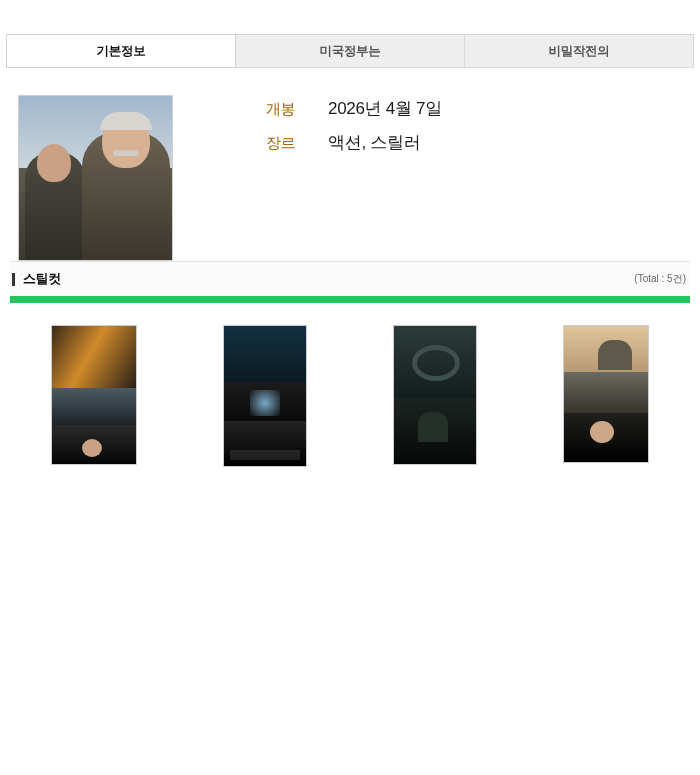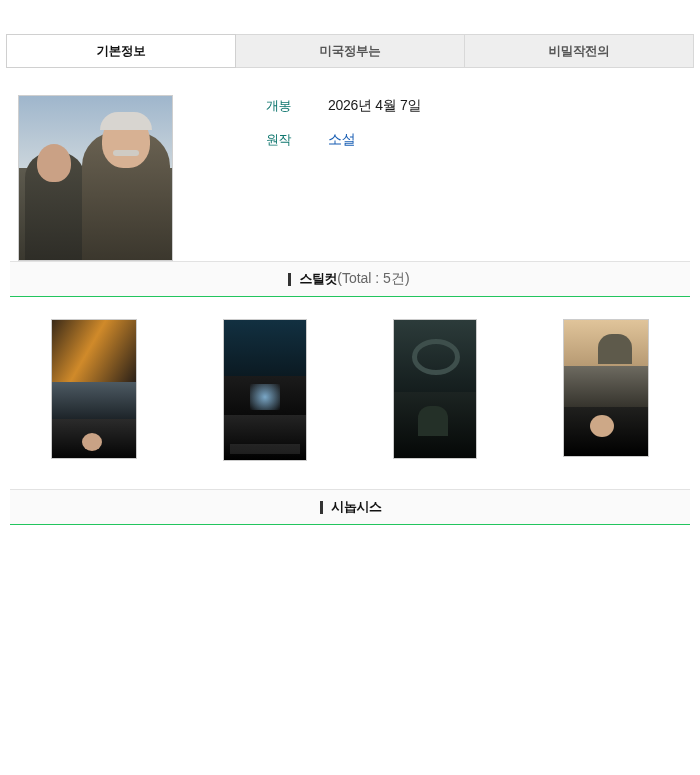--- a/index.html
+++ b/index.html
@@ -98,62 +98,62 @@
     margin-left: 93px;
     padding-top: 2px;
   }
   .info-row {
     display: flex;
     align-items: baseline;
     height: 34px;
   }
   .info-label {
     width: 62px;
-    font-size: 13px;
-    color: #0f766e;
+    font-size: 15px;
+    color: #a16207;
     letter-spacing: -0.4px;
   }
   .info-value {
-    font-size: 14px;
+    font-size: 17px;
     color: #1a1a1a;
     letter-spacing: -0.3px;
   }
   .info-value.link {
     color: #1a5fb4;
     cursor: pointer;
   }
 
   
   .section-head {
     display: flex;
     align-items: center;
-    justify-content: center;
+    justify-content: space-between;
     margin: 0 10px;
     padding: 8px 0 8px 0;
     border-top: 1px solid #e2e2e2;
-    border-bottom: 1px solid #22c55e;
+    border-bottom: 7px solid #22c55e;
     background: #fafafa;
   }
   .section-title {
     display: flex;
     align-items: center;
     font-size: 13px;
     font-weight: bold;
     color: #111;
     letter-spacing: -0.4px;
   }
   .bar {
     width: 3px;
     height: 13px;
     background: #333;
     margin-right: 8px;
     margin-left: 2px;
   }
   .total {
-    font-size: 14px;
+    font-size: 10px;
     color: #666;
     padding-right: 4px;
   }
 
   
   .stills {
     display: flex;
     justify-content: space-around;
     align-items: flex-start;
     padding: 22px 8px 0 8px;
@@ -233,22 +233,22 @@
       <div class="hair-right"></div>
       <div class="mustache"></div>
     </div>
 
     <div class="info-table">
       <div class="info-row">
         <div class="info-label">개봉</div>
         <div class="info-value">2026년 4월 7일</div>
       </div>
       <div class="info-row">
-        <div class="info-label">원작</div>
-        <div class="info-value link">소설</div>
+        <div class="info-label">장르</div>
+        <div class="info-value">액션, 스릴러</div>
       </div>
     </div>
   </div>
 
   <div class="section-head">
     <div class="section-title">
       <span class="bar"></span>
       <span>스틸컷</span>
     </div>
     <div class="total">(Total : 5건)</div>
@@ -276,21 +276,15 @@
     </div>
     <div class="still s4">
       <div class="strip a"></div>
       <div class="strip b"></div>
       <div class="strip c"></div>
       <div class="sold"></div>
       <div class="head2"></div>
     </div>
   </div>
 
-  <div class="section-head synopsis-head">
-    <div class="section-title">
-      <span class="bar"></span>
-      <span>시놉시스</span>
-    </div>
-  </div>
 
 
 </div>
 
 </body></html>

